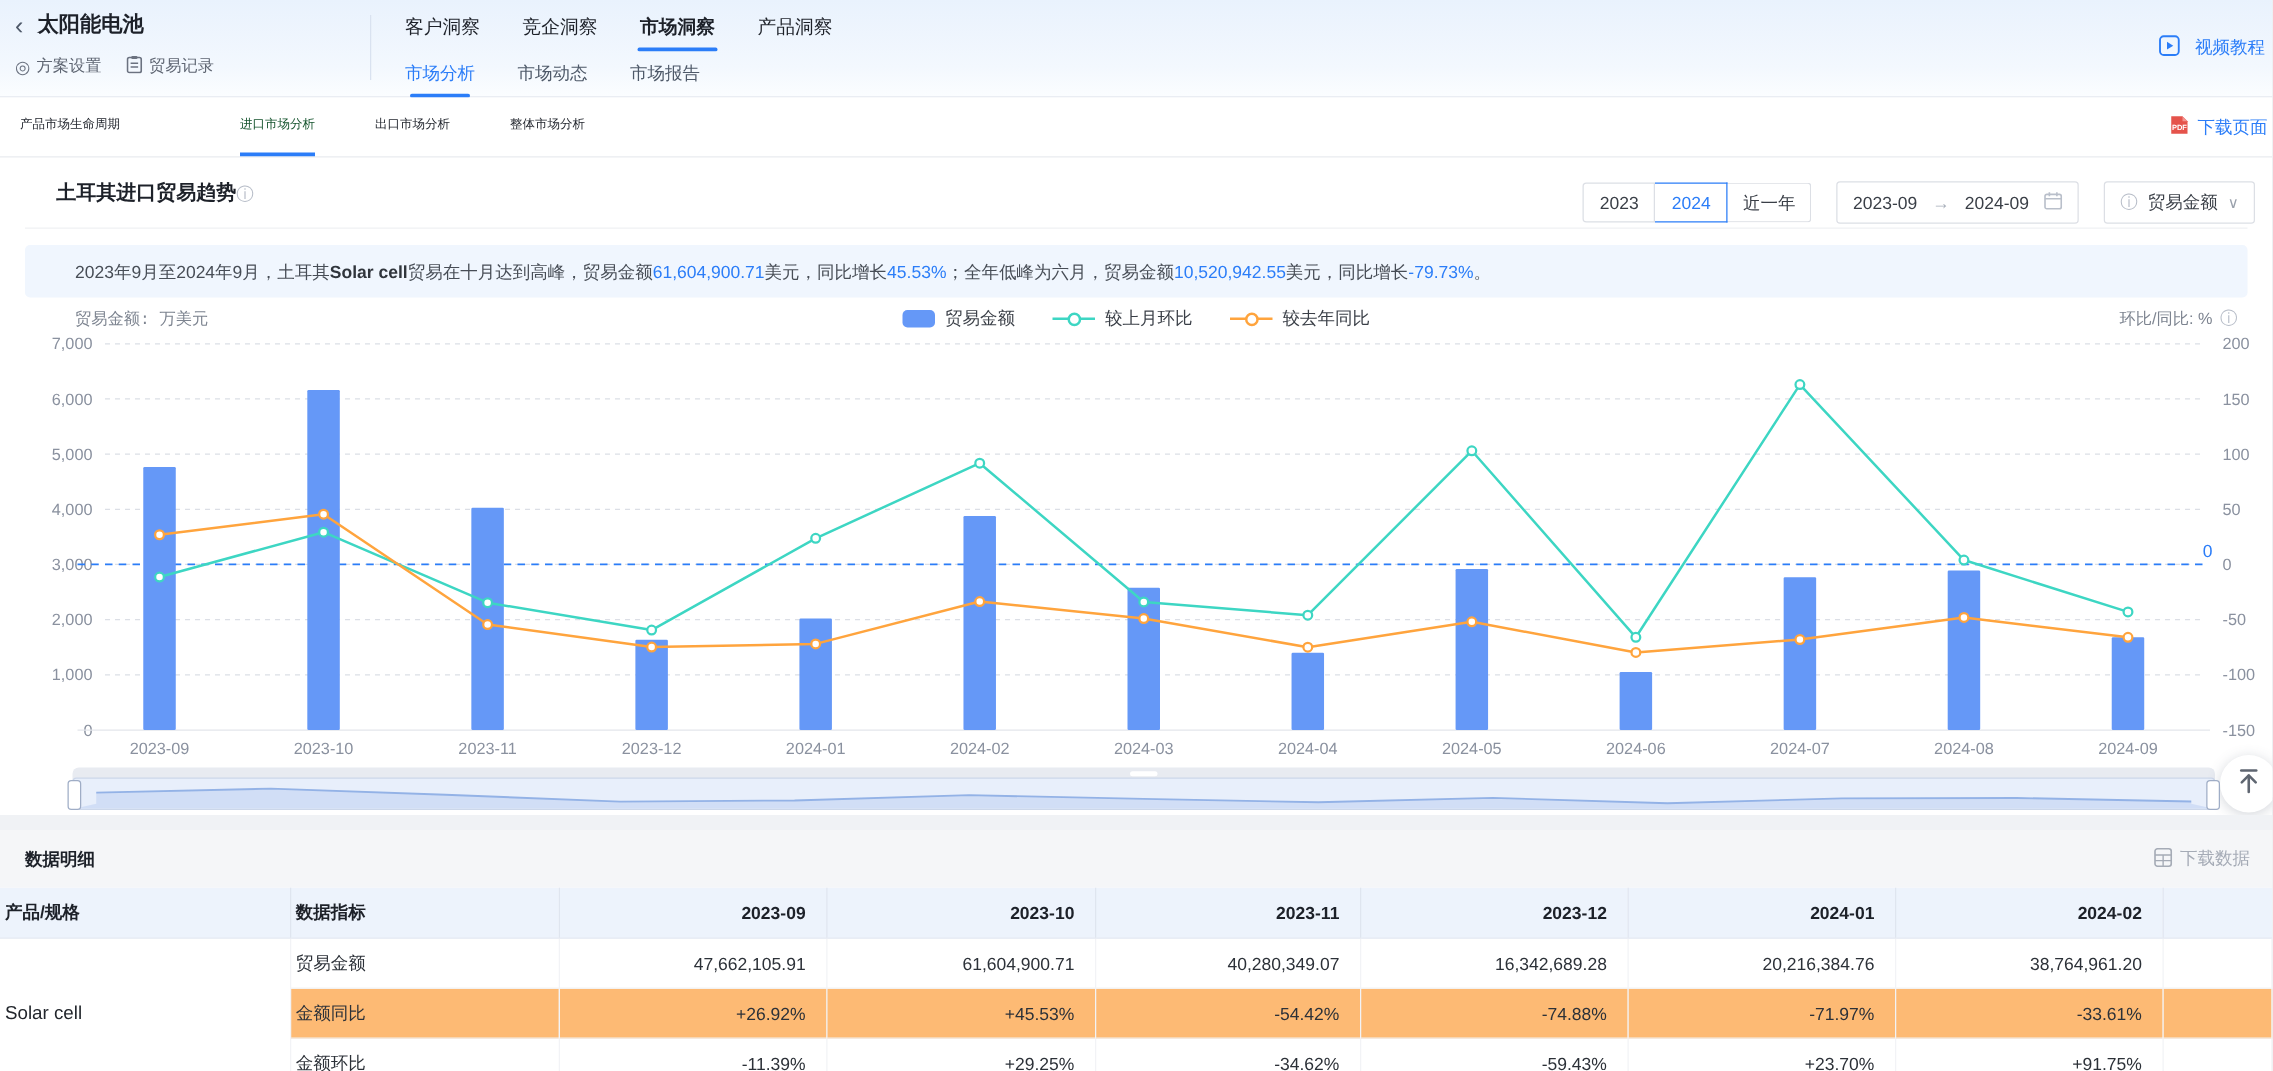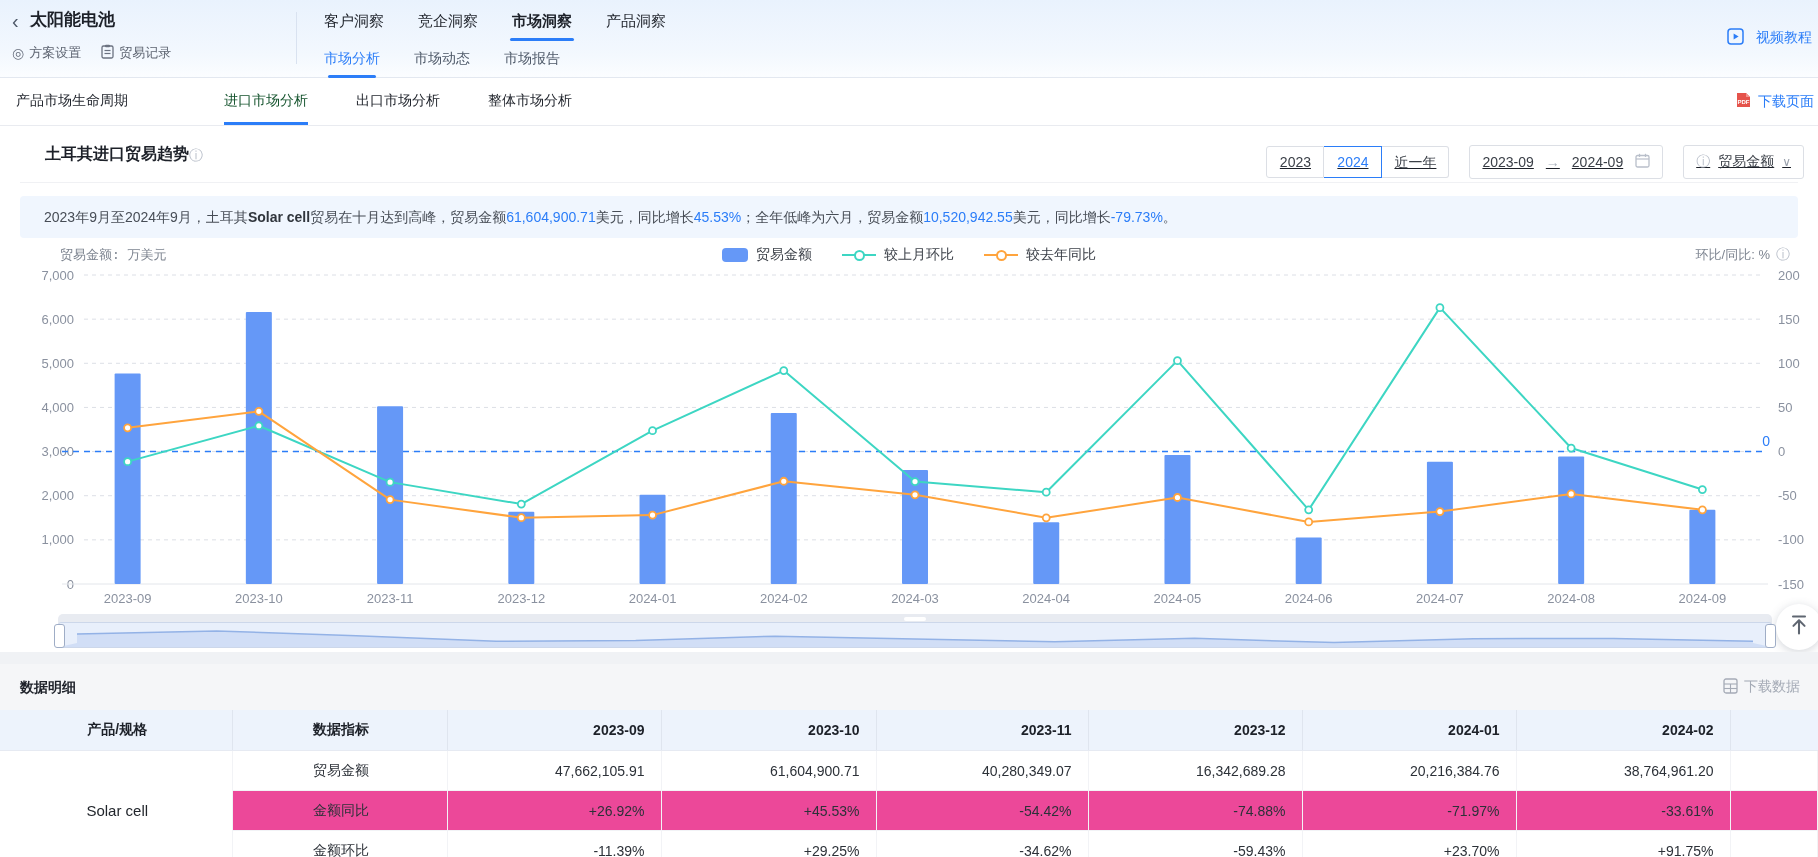--- a/index.html
+++ b/index.html
@@ -25,47 +25,47 @@
   .sub-tab{font-size:14px;color:#4e5969;padding:4px 2px 9px;cursor:pointer;position:relative;}
   .sub-tab.active{color:#2b7df8;}
   .sub-tab.active::after{content:"";position:absolute;left:6px;right:6px;bottom:-1px;height:3px;
         background:#2b7df8;border-radius:2px;}
   .video-btn{position:absolute;right:6px;top:28px;display:flex;align-items:center;gap:12px;
         color:#2b7df8;font-size:14px;cursor:pointer;}
   
   .nav-row{position:absolute;left:0;top:78px;width:1818px;height:47px;background:#fff;
         border-bottom:1px solid #e9ebf0;}
   .nav-items{position:absolute;left:16px;top:0;height:47px;display:flex;gap:48px;align-items:center;}
-  .nav-item{font-size:14px;color:#1d2129;height:44px;line-height:44px;cursor:pointer;
+  .nav-item{font-size:10px;color:#1d2129;height:44px;line-height:44px;cursor:pointer;
         border-bottom:3px solid transparent;}
   .nav-item.active{color:#14532d;border-bottom-color:#2b7df8;margin-left:48px;}
   .download-page{position:absolute;right:4px;top:0;height:47px;display:flex;align-items:center;gap:6px;
         color:#2b7df8;font-size:14px;cursor:pointer;}
   
   .panel-title{position:absolute;left:45px;top:144px;font-size:16px;font-weight:bold;color:#1d2129;
         display:flex;align-items:flex-end;gap:0;}
   .info-i{font-size:14px;color:#b7bdc8;font-weight:normal;}
-  .controls{position:absolute;right:14px;top:146px;display:flex;gap:20px;align-items:center;height:32px;text-decoration:underline;}
+  .controls{position:absolute;right:14px;top:146px;display:flex;gap:20px;align-items:center;height:32px;}
   .ygroup{display:flex;}
   .ybtn{min-width:58px;height:32px;line-height:30px;text-align:center;padding:0 12px;font-size:14px;
         color:#3a3f47;background:#fff;border:1px solid #dcdfe5;cursor:pointer;box-sizing:border-box;}
   .ybtn:first-child{border-radius:3px 0 0 3px;}
   .ybtn:last-child{border-radius:0 3px 3px 0;border-left:none;}
   .ybtn.active{border:1px solid #2b7df8;color:#2b7df8;z-index:1;}
   .ybtn.mid{border-left:none;}
   .drange{display:flex;align-items:center;gap:12px;height:32px;border:1px solid #dcdfe5;border-radius:3px;
         background:#fff;padding:0 12px;font-size:14px;color:#3a3f47;cursor:pointer;}
   .drange .arrow{color:#a9b0bb;}
   .mselect{display:flex;align-items:center;gap:8px;height:32px;border:1px solid #dcdfe5;border-radius:3px;
         background:#fff;padding:0 12px;font-size:14px;color:#3a3f47;cursor:pointer;}
   .mselect .chev{color:#9aa1ac;font-size:12px;}
   .panel-divider{position:absolute;left:20px;right:20px;top:182px;height:1px;background:#f0f1f4;}
   
   .banner{position:absolute;left:20px;right:20px;top:196px;height:42px;background:#f0f6fe;border-radius:4px;}
-  .banner-text{line-height:42px;padding:0 24px;font-size:14px;color:#474d56;white-space:nowrap;overflow:hidden;}
+  .banner-text{line-height:42px;padding:0 40px;font-size:14px;color:#474d56;white-space:nowrap;overflow:hidden;}
   .banner-text .hl{color:#2b7df8;}
   .banner-text .bd{font-weight:bold;color:#30353c;}
   
   .legend-row{position:absolute;left:0;top:246px;width:1818px;display:flex;justify-content:center;
         gap:30px;align-items:center;font-size:14px;color:#3a3f47;}
   .legend-item{display:flex;align-items:center;gap:8px;cursor:pointer;}
   .legend-swatch{width:26px;height:14px;border-radius:4px;display:inline-block;}
   .legend-line{width:34px;height:14px;position:relative;display:inline-block;}
   .legend-line i{position:absolute;left:0;right:0;top:6px;height:2px;background:currentColor;}
   .legend-line b{position:absolute;left:50%;top:50%;width:7px;height:7px;margin:-5.5px 0 0 -5.5px;
@@ -90,25 +90,25 @@
   .gap{position:absolute;left:0;top:652px;width:1818px;height:12px;background:#f0f2f5;}
   .table-section{position:absolute;left:0;top:664px;width:1818px;background:#fff;}
   .section-head{position:relative;height:46px;background:#f5f6f8;}
   .section-title{position:absolute;left:20px;top:0;line-height:46px;font-size:14px;font-weight:bold;color:#1d2129;}
   .download-data{position:absolute;right:18px;top:0;height:46px;display:flex;align-items:center;gap:6px;
         color:#a5abb6;font-size:14px;cursor:pointer;}
   table.detail{border-collapse:collapse;table-layout:fixed;width:1818px;font-size:14px;}
   table.detail th{height:38px;background:#edf3fc;font-weight:bold;color:#1d2129;
         border-right:1px solid #dfe5ef;border-bottom:1px solid #e6eaf2;}
   table.detail th:last-child{border-right:none;}
-  table.detail th.lft,table.detail td.lft{text-align:center;padding-left:4px;}
+  table.detail th.lft,table.detail td.lft{text-align:left;padding-left:4px;}
   table.detail th.rgt,table.detail td.rgt{text-align:right;padding-right:16px;}
   table.detail td{height:37px;border-right:1px solid #f2f3f6;border-bottom:1px solid #f2f3f6;color:#2c3138;}
   table.detail td.prod{font-size:15px;color:#22262c;}
-  table.detail tr.alt td{background:#ec4899;}
+  table.detail tr.alt td{background:#fdba74;}
   table.detail td.prod{background:#fff;}
   td.up{color:#f04d45;} td.down{color:#15b062;}
   
   .watermark{position:absolute;left:1548px;top:760px;color:#8b8b8b;opacity:.62;pointer-events:none;z-index:5;}
   .watermark .w1{font-size:23px;}
   .watermark .w2{font-size:15px;margin-top:7px;white-space:nowrap;}
   svg text{font-family:"Liberation Sans","DejaVu Sans",sans-serif;}
 </style>
 </head>
 <body>

